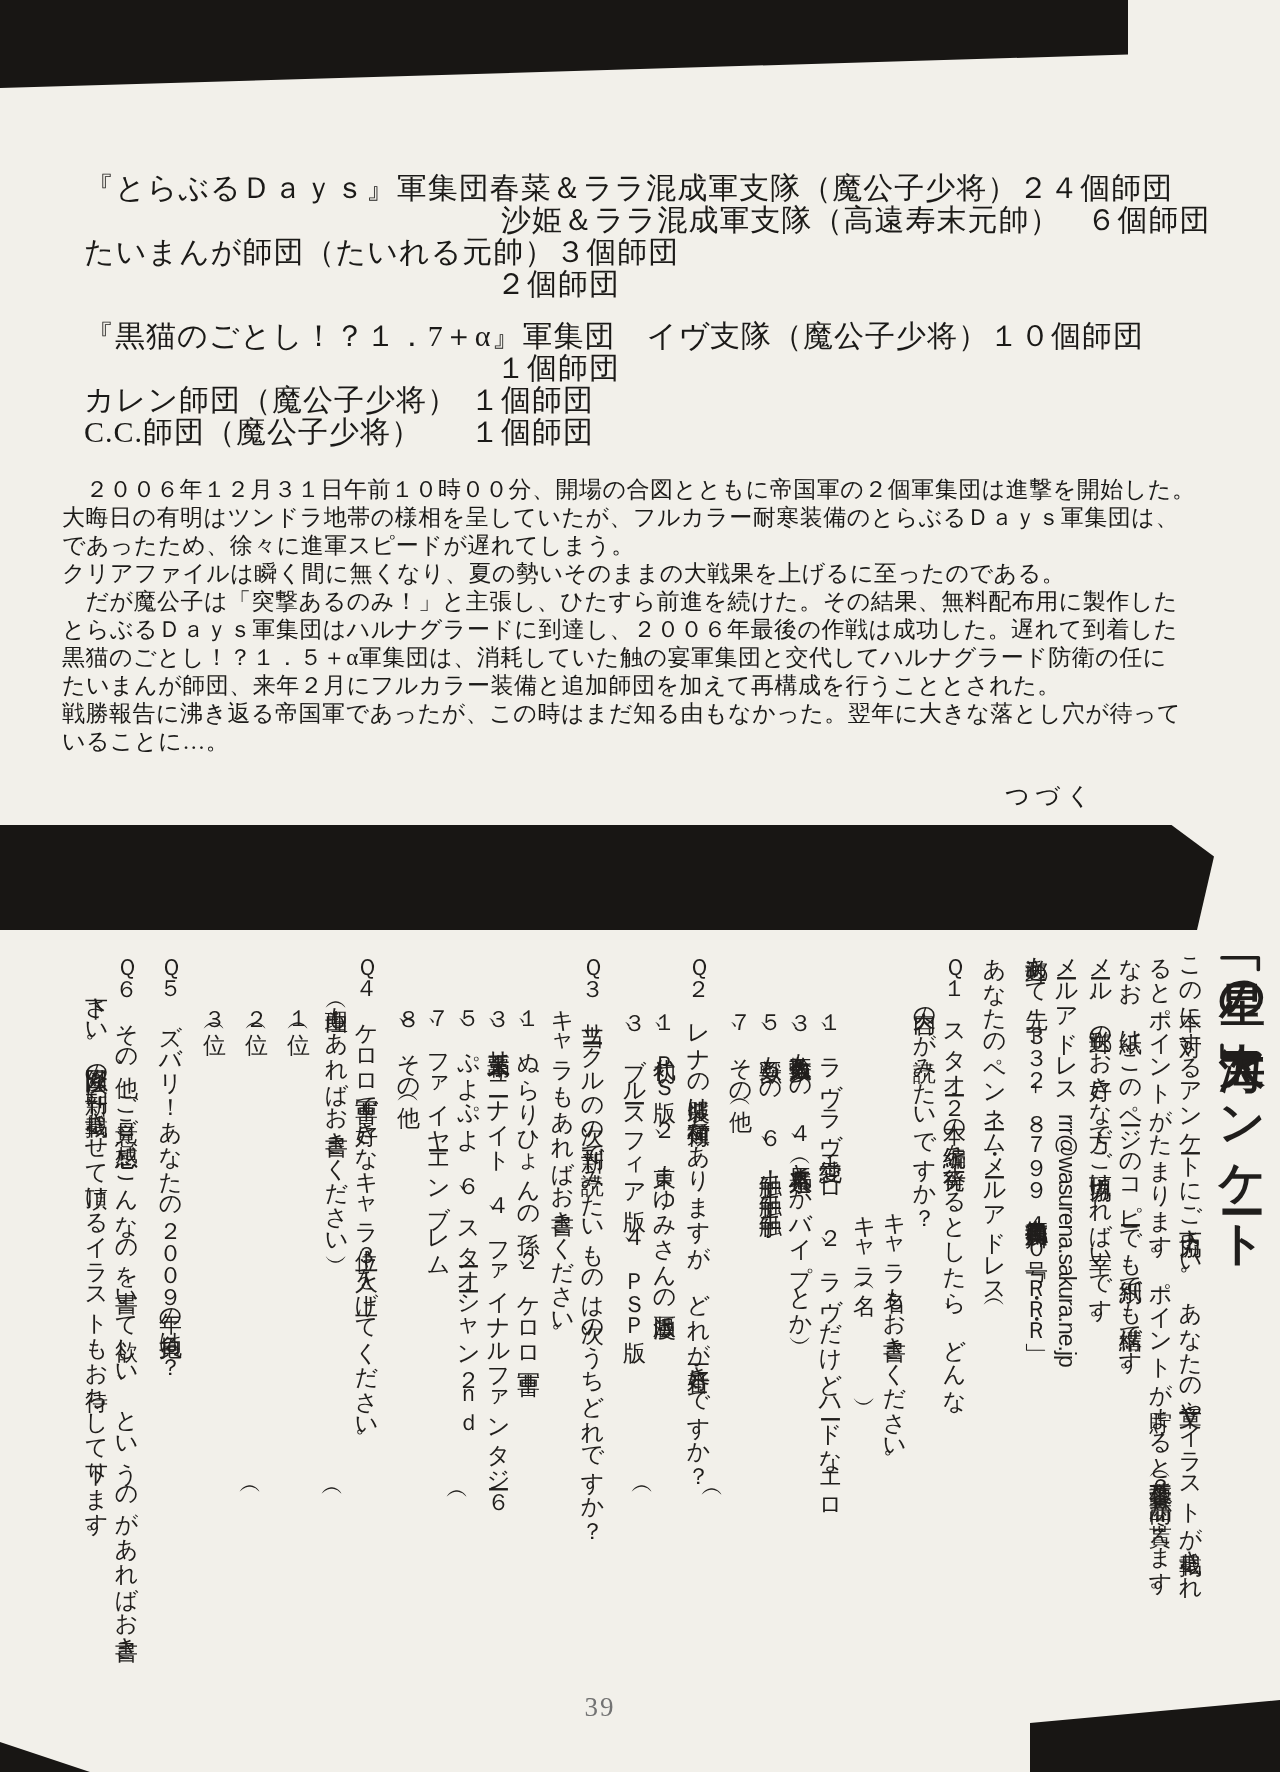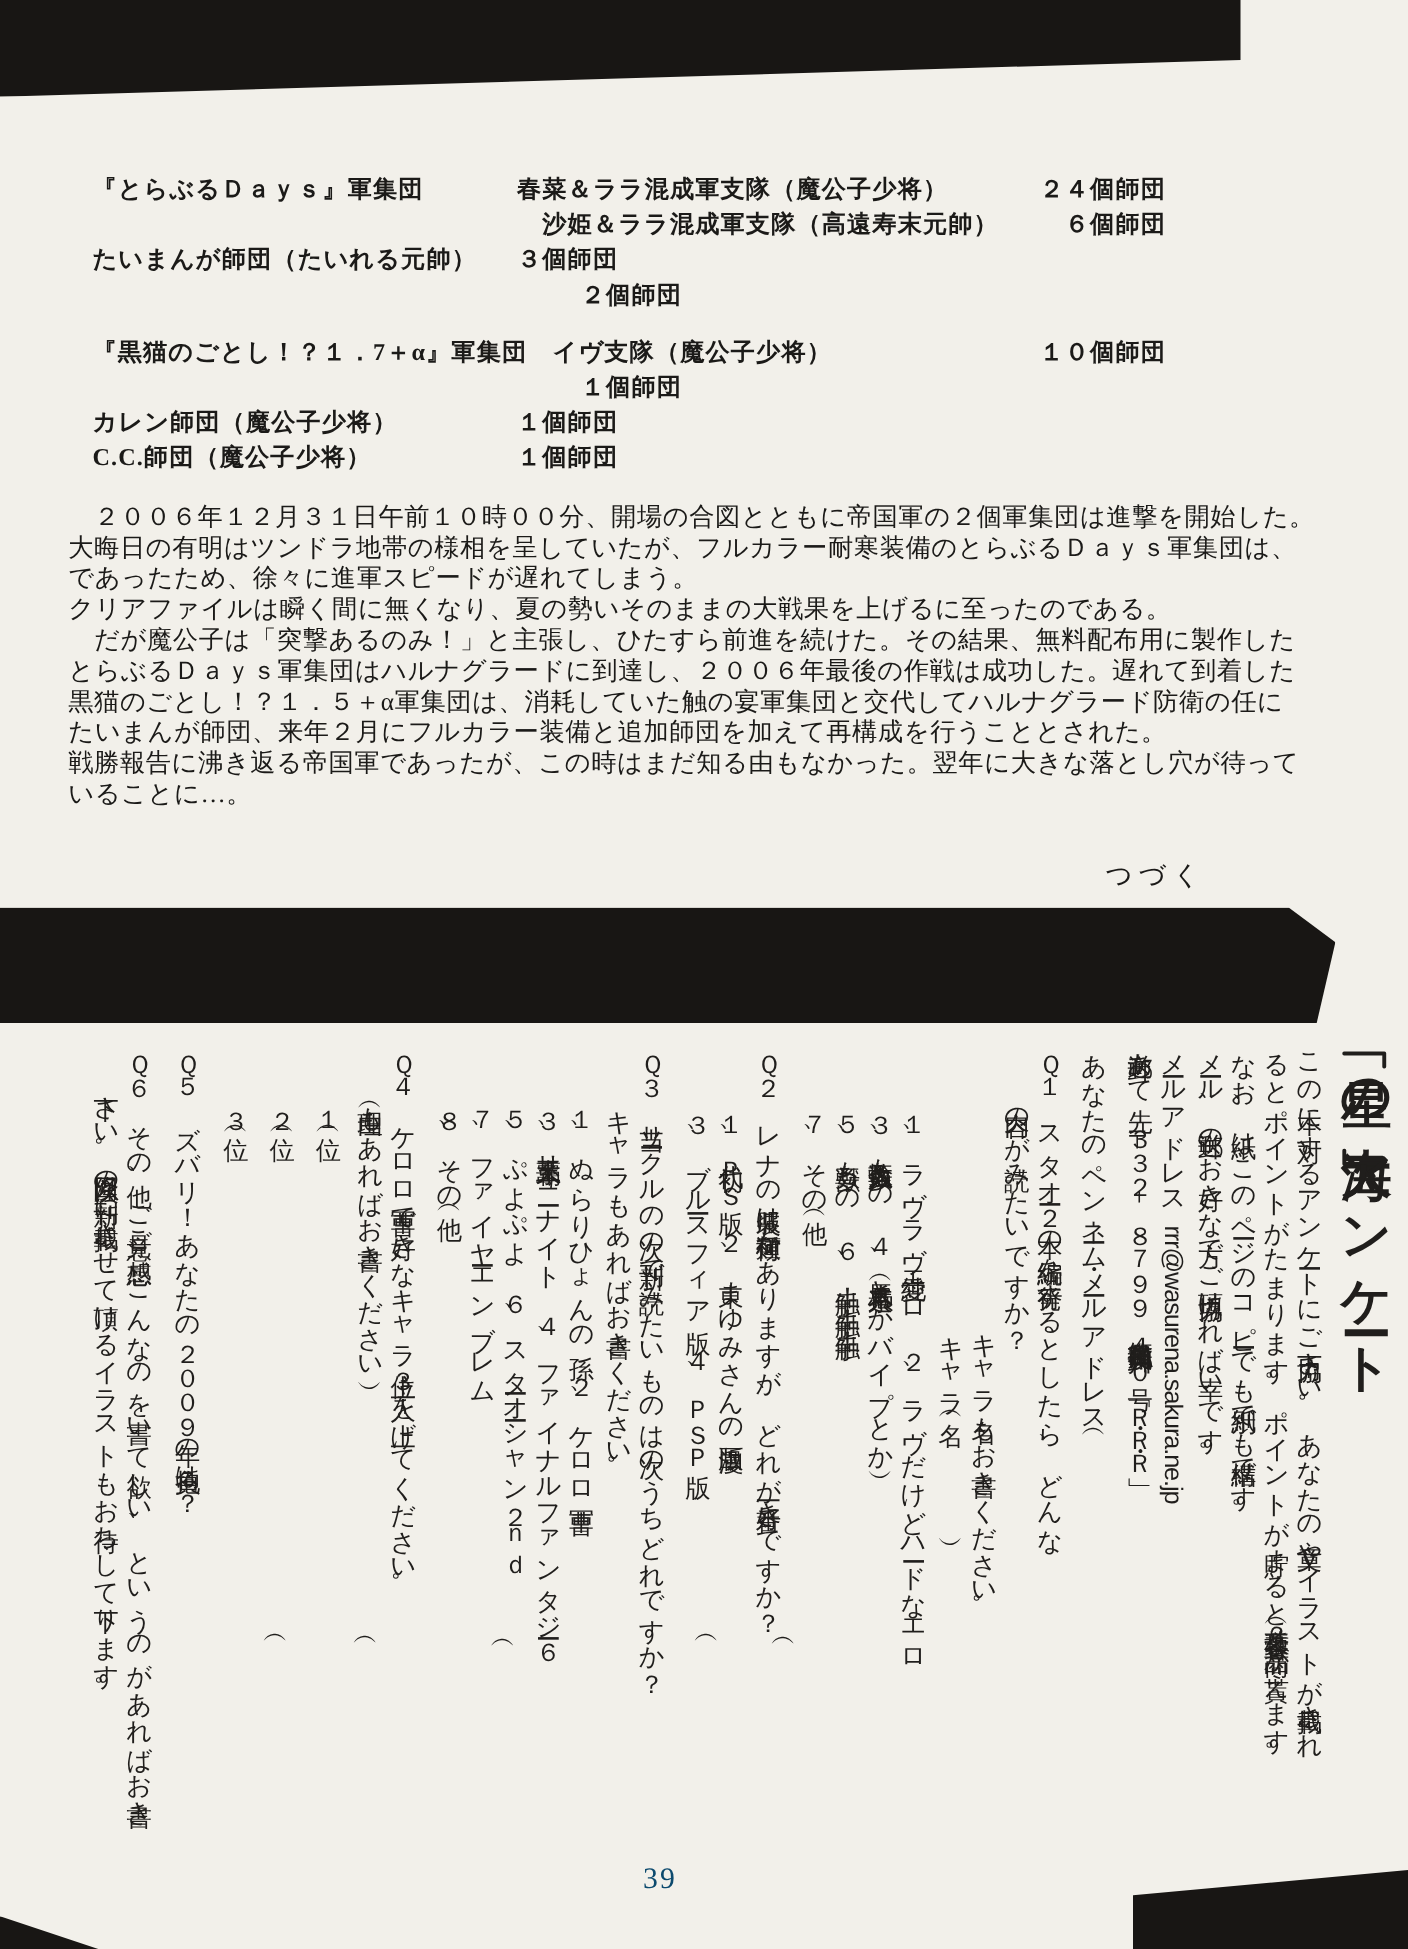--- a/index.html
+++ b/index.html
@@ -11,49 +11,49 @@
   .bar{position:absolute;background:#181614;}
   #top-bar{left:0;top:0;width:1128px;height:88px;
     clip-path:polygon(0 0,100% 0,100% 62%,0 100%);}
   #mid-bar{left:0;top:825px;width:1214px;height:105px;
     clip-path:polygon(0 0,96.5% 0,100% 30%,98.6% 100%,0 100%);}
   #br-corner{left:1030px;top:1700px;width:250px;height:72px;
     clip-path:polygon(0 32%,100% 0,100% 100%,0 100%);}
   #bl-corner{left:0;top:1742px;width:90px;height:30px;
     clip-path:polygon(0 0,100% 100%,0 100%);}
 
-  #oob{position:absolute;left:84px;top:156px;width:976px;
-    font-size:22px;letter-spacing:1px;font-weight:bold;}
+  #oob{position:absolute;left:84px;top:172px;width:976px;
+    font-size:30px;letter-spacing:1px;}
   .oob-row{display:flex;height:32px;line-height:32px;white-space:pre;}
   .oob-row .u{flex:0 0 auto;min-width:386px;}
   .oob-row .d{flex:1 1 auto;}
   .oob-row .c{flex:0 0 150px;text-align:right;}
   .oob-spacer{height:20px;}
 
-  #narrative{position:absolute;left:62px;top:456px;width:1015px;
+  #narrative{position:absolute;left:62px;top:476px;width:1015px;
     font-size:23px;line-height:28px;letter-spacing:0.5px;}
   .rline{height:28px;white-space:pre;}
 
   #tsuzuku{position:absolute;left:1005px;top:780px;
     font-size:24px;letter-spacing:6px;}
 
   #survey{position:absolute;top:942px;right:8px;height:830px;
     writing-mode:vertical-rl;text-orientation:mixed;
     font-family:"Liberation Sans","DejaVu Sans",sans-serif;
     font-size:23px;line-height:30px;letter-spacing:-1px;color:#201e1c;
     white-space:pre;}
   .sv-col{}
   .sv-title{font-size:46px;line-height:58px;letter-spacing:4px;font-weight:bold;}
 
   .ans-paren{position:absolute;writing-mode:vertical-rl;
     font-family:"Liberation Sans","DejaVu Sans",sans-serif;
     font-size:23px;color:#201e1c;}
 
   #page-number{position:absolute;left:555px;top:1692px;width:90px;
-    text-align:center;font-size:27px;letter-spacing:2px;color:#0c4a6e;}
+    text-align:center;font-size:27px;letter-spacing:2px;color:#737373;}
 </style>
 </head>
 <body>
 
 <div id="top-bar" class="bar"></div>
 
 <div id="oob">
     <div class="oob-row"><span class="u">『とらぶるＤａｙｓ』軍集団</span><span class="d">春菜＆ララ混成軍支隊（魔公子少将）</span><span class="c">２４個師団</span></div>
     <div class="oob-row"><span class="u"></span><span class="d">　沙姫＆ララ混成軍支隊（高遠寿末元帥）</span><span class="c">６個師団</span></div>
     <div class="oob-row"><span class="u">たいまんが師団（たいれる元帥）</span><span class="d">３個師団</span><span class="c"></span></div>

